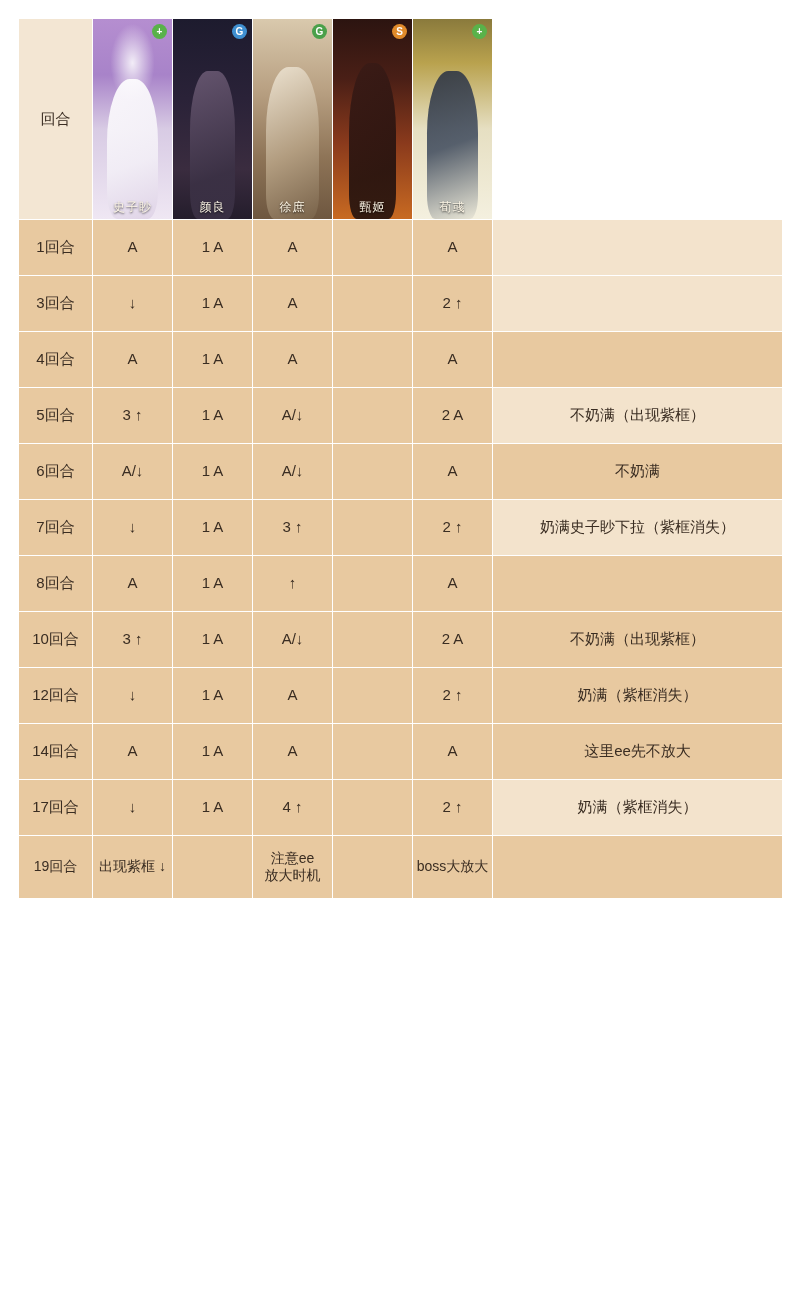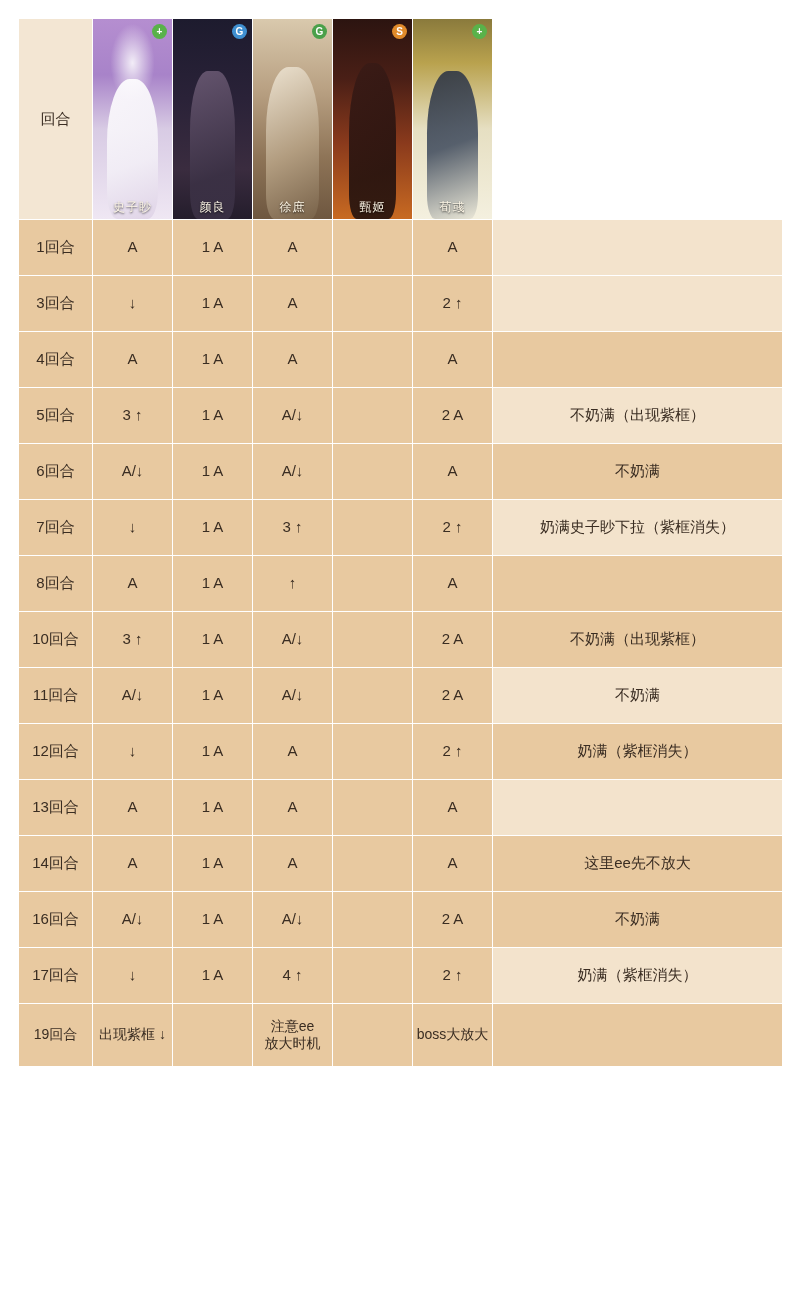--- a/index.html
+++ b/index.html
@@ -309,63 +309,36 @@
         <tr>
           <td class="round-cell">10回合</td>
           <td class="cell-pink" style="white-space: pre-line;">3 ↑</td>
           <td class="cell-mid" style="white-space: pre-line;">1 A</td>
           <td class="cell-light" style="white-space: pre-line;">A/↓</td>
           <td class="cell-empty-lt" style="white-space: pre-line;"></td>
           <td class="cell-mid" style="white-space: pre-line;">2 A</td>
           <td class="note-cell">不奶满（出现紫框）</td>
         </tr>
         <tr>
-          <td class="round-cell">11回合</td>
-          <td class="cell-light" style="white-space: pre-line;">A/↓</td>
-          <td class="cell-mid" style="white-space: pre-line;">1 A</td>
-          <td class="cell-light" style="white-space: pre-line;">A/↓</td>
-          <td class="cell-empty-lt" style="white-space: pre-line;"></td>
-          <td class="cell-mid" style="white-space: pre-line;">2 A</td>
-          <td class="note-cell note-alt">不奶满</td>
-        </tr>
-        <tr>
           <td class="round-cell">12回合</td>
           <td class="cell-pink" style="white-space: pre-line;">↓</td>
           <td class="cell-mid" style="white-space: pre-line;">1 A</td>
           <td class="cell-light" style="white-space: pre-line;">A</td>
           <td class="cell-empty-lt" style="white-space: pre-line;"></td>
           <td class="cell-pink" style="white-space: pre-line;">2 ↑</td>
           <td class="note-cell">奶满（紫框消失）</td>
         </tr>
         <tr>
-          <td class="round-cell">13回合</td>
-          <td class="cell-light" style="white-space: pre-line;">A</td>
-          <td class="cell-mid" style="white-space: pre-line;">1 A</td>
-          <td class="cell-light" style="white-space: pre-line;">A</td>
-          <td class="cell-empty-lt" style="white-space: pre-line;"></td>
-          <td class="cell-light" style="white-space: pre-line;">A</td>
-          <td class="note-cell note-alt"></td>
-        </tr>
-        <tr>
           <td class="round-cell">14回合</td>
           <td class="cell-light" style="white-space: pre-line;">A</td>
           <td class="cell-mid" style="white-space: pre-line;">1 A</td>
           <td class="cell-light" style="white-space: pre-line;">A</td>
           <td class="cell-empty-lt" style="white-space: pre-line;"></td>
           <td class="cell-light" style="white-space: pre-line;">A</td>
           <td class="note-cell">这里ee先不放大</td>
-        </tr>
-        <tr>
-          <td class="round-cell">16回合</td>
-          <td class="cell-light" style="white-space: pre-line;">A/↓</td>
-          <td class="cell-mid" style="white-space: pre-line;">1 A</td>
-          <td class="cell-light" style="white-space: pre-line;">A/↓</td>
-          <td class="cell-empty-lt" style="white-space: pre-line;"></td>
-          <td class="cell-mid" style="white-space: pre-line;">2 A</td>
-          <td class="note-cell">不奶满</td>
         </tr>
         <tr>
           <td class="round-cell">17回合</td>
           <td class="cell-pink" style="white-space: pre-line;">↓</td>
           <td class="cell-mid" style="white-space: pre-line;">1 A</td>
           <td class="cell-light" style="white-space: pre-line;">4 ↑</td>
           <td class="cell-empty-lt" style="white-space: pre-line;"></td>
           <td class="cell-pink" style="white-space: pre-line;">2 ↑</td>
           <td class="note-cell note-alt">奶满（紫框消失）</td>
         </tr>

